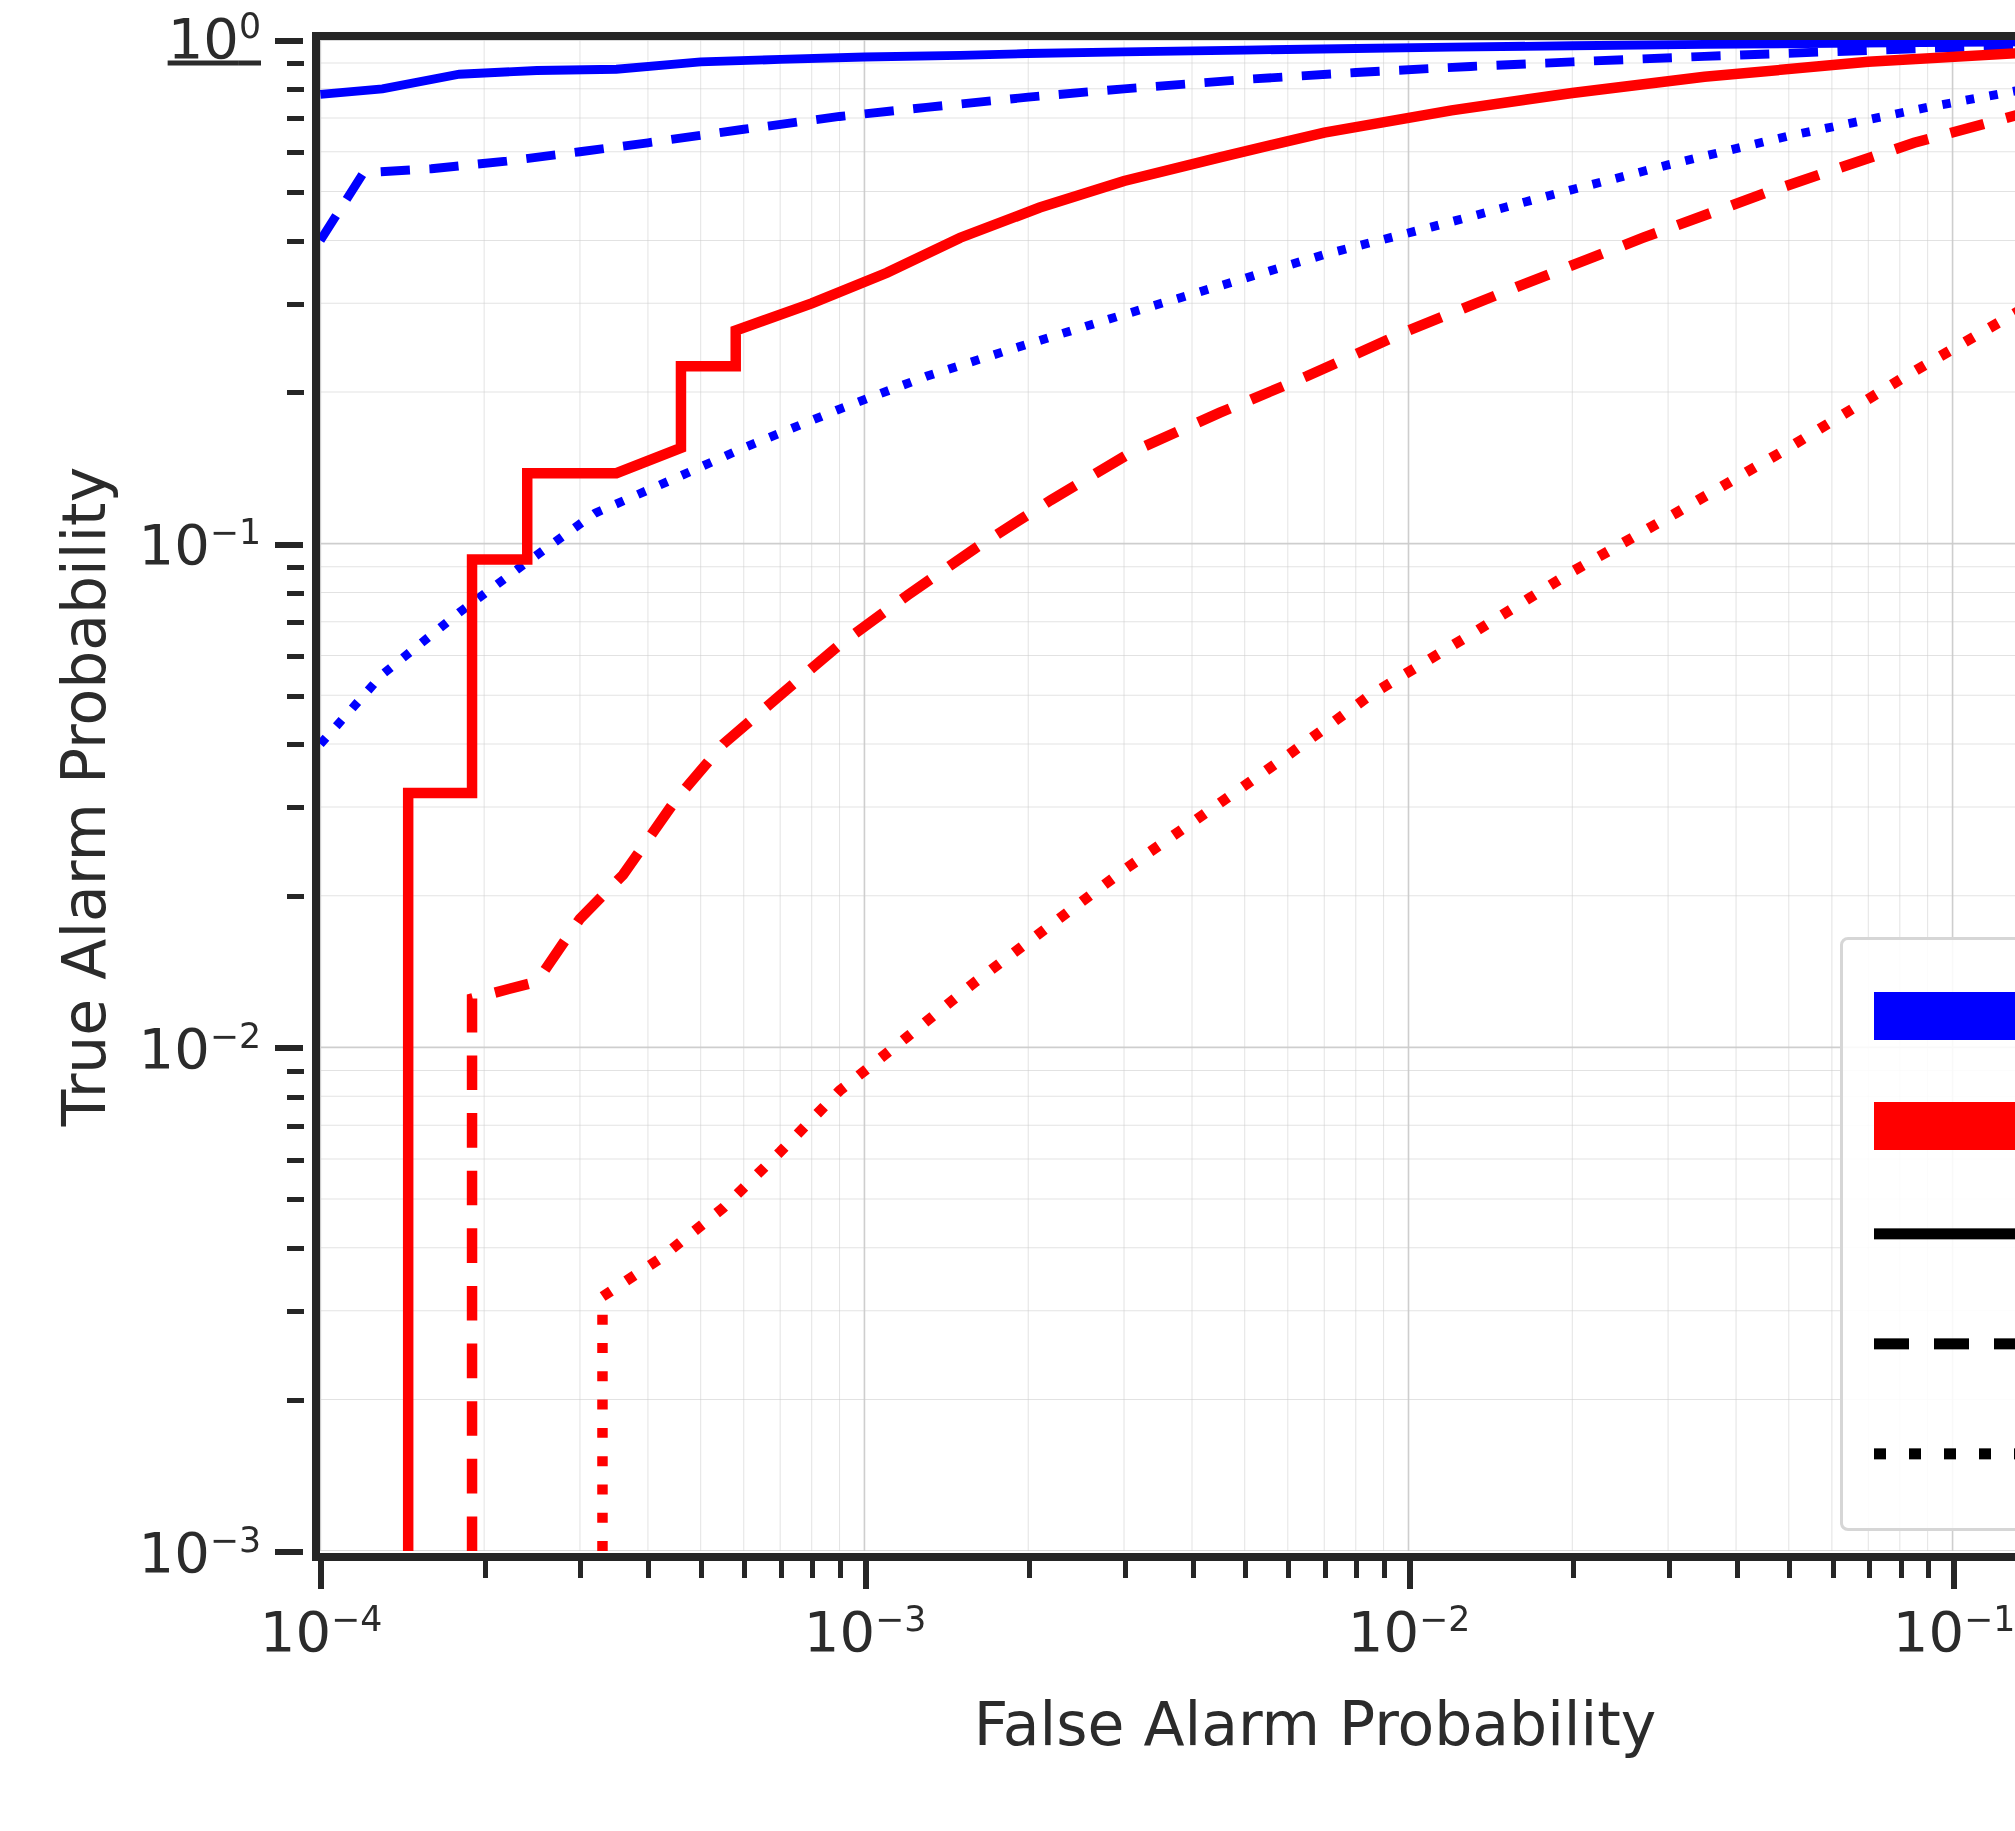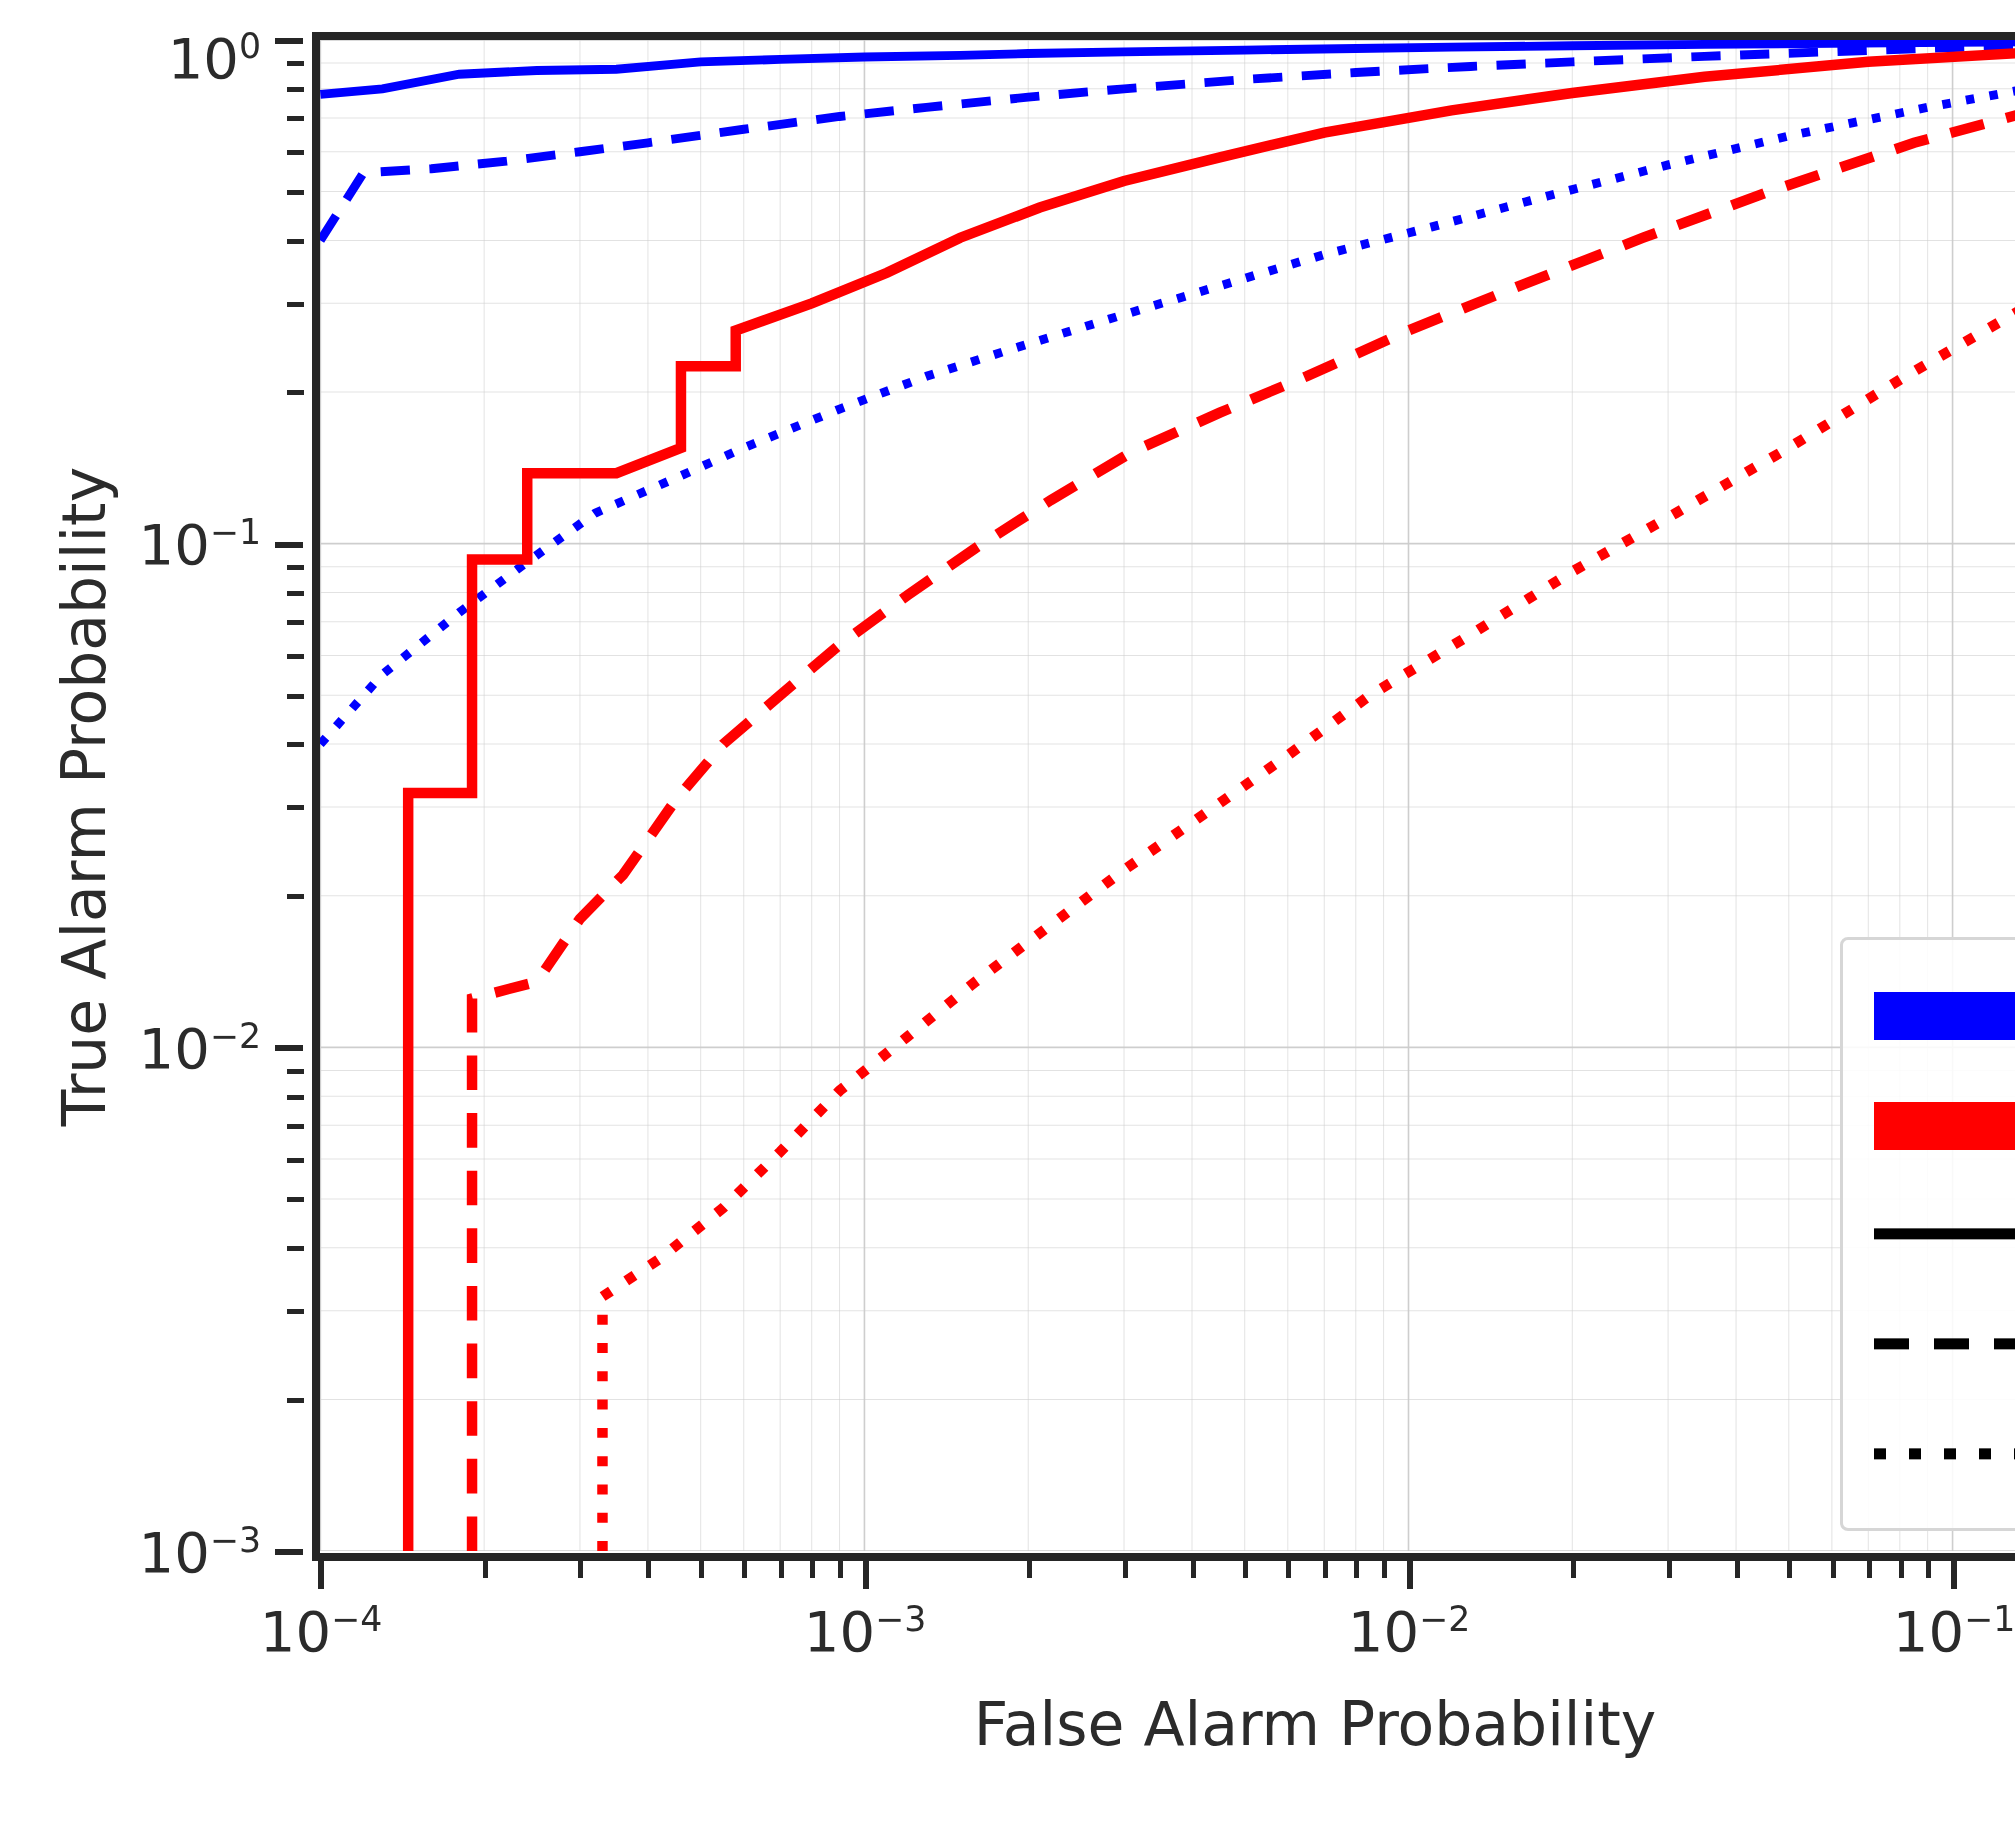--- a/index.html
+++ b/index.html
@@ -185,21 +185,21 @@
       <div class="tick xtick-minor" style="left:1667px;top:1561px;"></div>
       <div class="tick xtick-minor" style="left:1735px;top:1561px;"></div>
       <div class="tick xtick-minor" style="left:1787px;top:1561px;"></div>
       <div class="tick xtick-minor" style="left:1831px;top:1561px;"></div>
       <div class="tick xtick-minor" style="left:1867px;top:1561px;"></div>
       <div class="tick xtick-minor" style="left:1899px;top:1561px;"></div>
       <div class="tick xtick-minor" style="left:1926px;top:1561px;"></div>
       <div class="tick xtick-major" style="left:1951px;top:1561px;"></div>
       <div class="tick-label xtick-label" style="left:1954px;top:1599px;">10<sup>−1</sup></div>
       <div class="tick ytick-major" style="top:38px;left:275px;"></div>
-      <div class="tick-label ytick-label" style="top:58px;left:261px;">10<sup>0</sup></div>
+      <div class="tick-label ytick-label" style="top:38px;left:261px;text-decoration:underline;">10<sup>0</sup></div>
       <div class="tick ytick-minor" style="top:61px;left:287px;"></div>
       <div class="tick ytick-minor" style="top:87px;left:287px;"></div>
       <div class="tick ytick-minor" style="top:116px;left:287px;"></div>
       <div class="tick ytick-minor" style="top:150px;left:287px;"></div>
       <div class="tick ytick-minor" style="top:190px;left:287px;"></div>
       <div class="tick ytick-minor" style="top:239px;left:287px;"></div>
       <div class="tick ytick-minor" style="top:302px;left:287px;"></div>
       <div class="tick ytick-minor" style="top:390px;left:287px;"></div>
       <div class="tick ytick-major" style="top:542px;left:275px;"></div>
       <div class="tick-label ytick-label" style="top:544px;left:261px;">10<sup>−1</sup></div>

